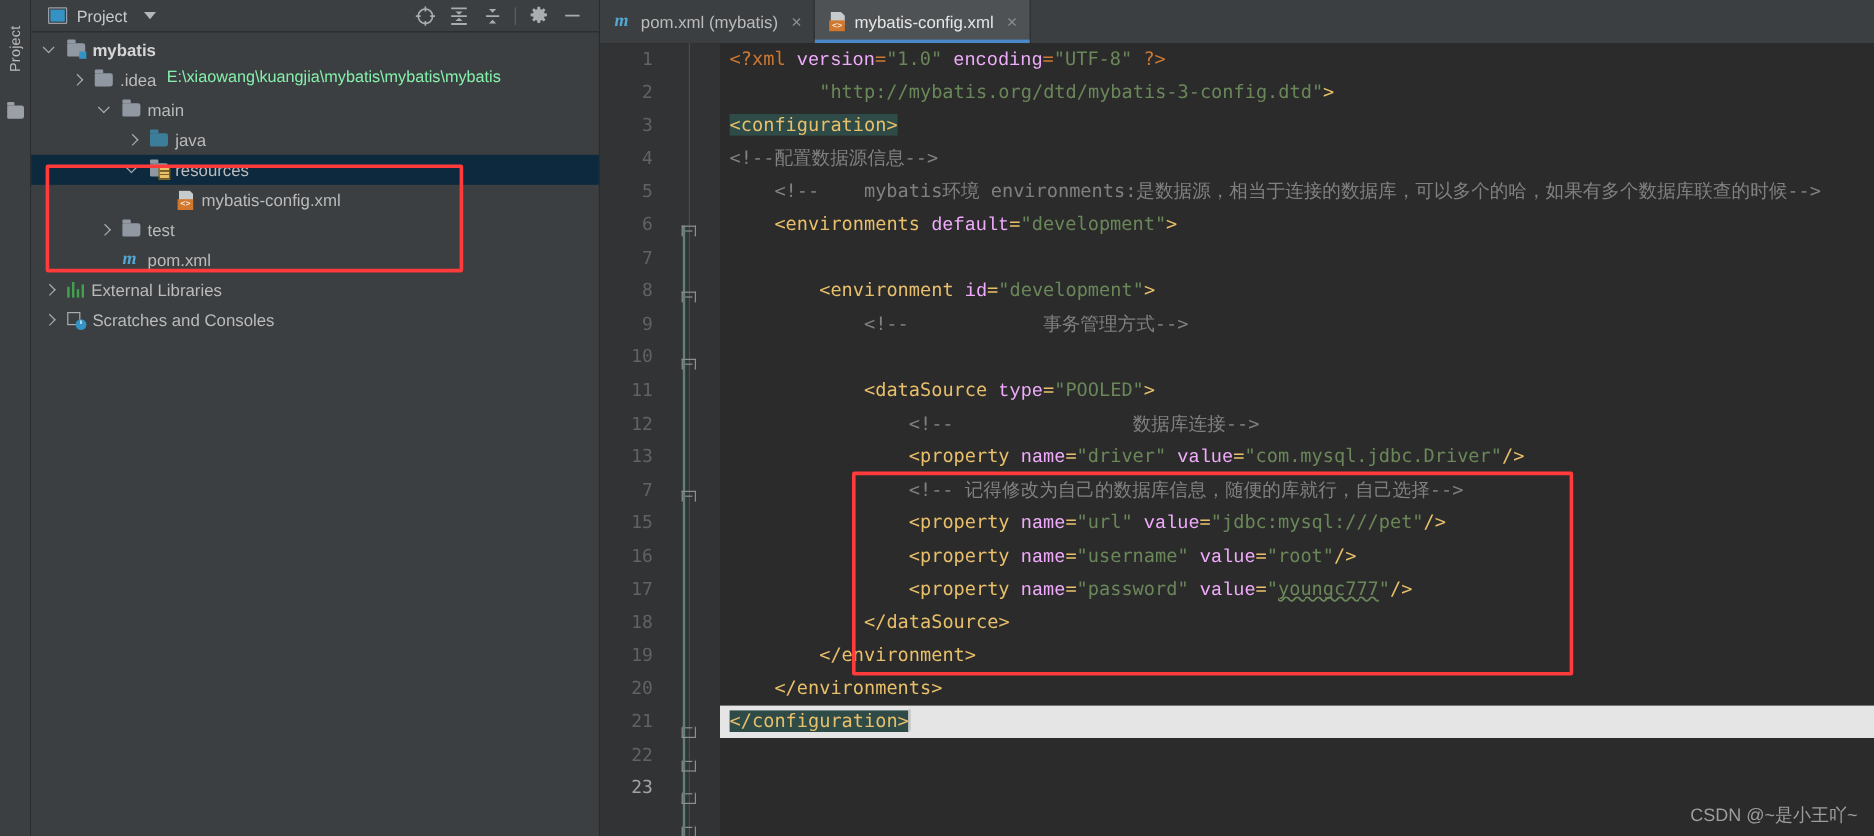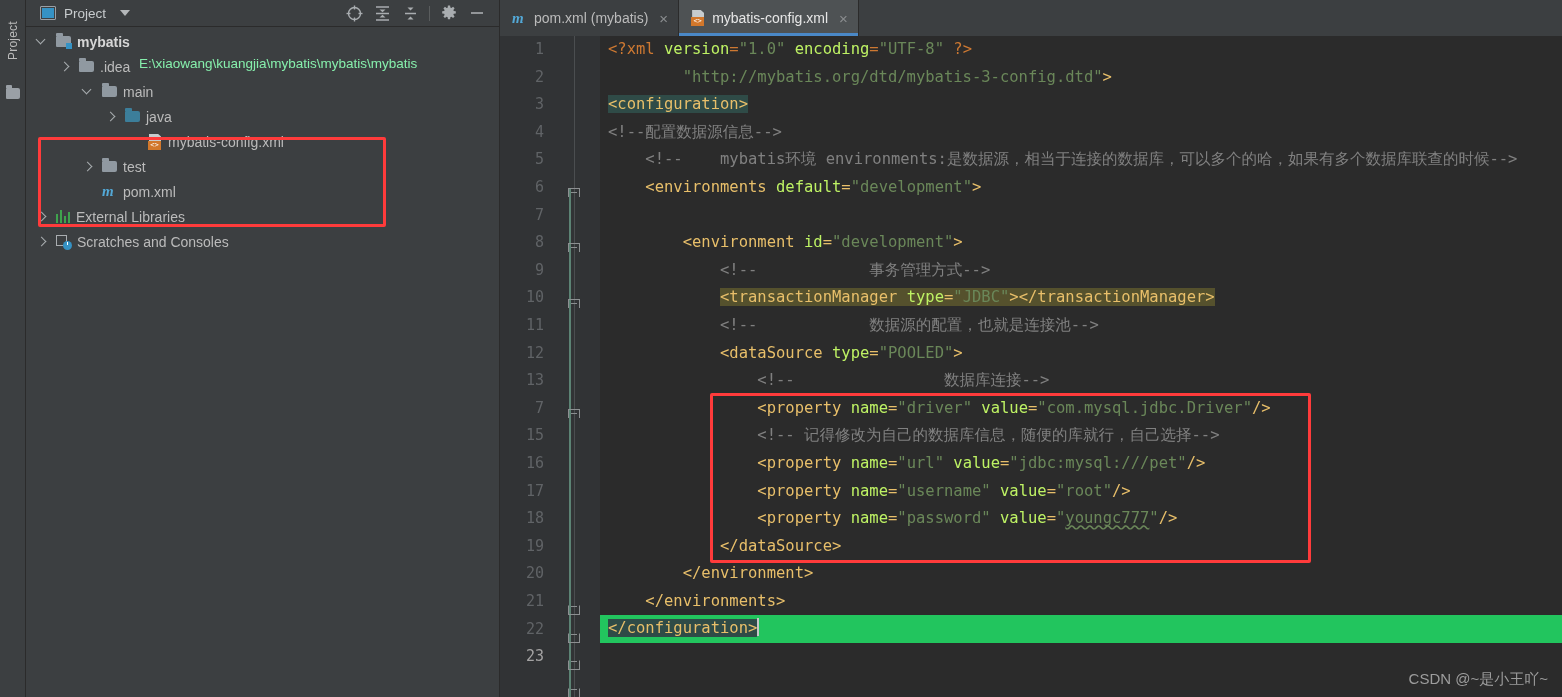--- a/index.html
+++ b/index.html
@@ -187,24 +187,24 @@
 
   #code {
     flex:1; position:relative; overflow:hidden;
     font-family:"DejaVu Sans Mono", monospace; font-size:15.5px;
     padding-top:0px;
   }
   .cline {
     position:relative; height:27.6px; line-height:27.6px; white-space:pre;
     padding-left:8px; color:#A9B7C6;
   }
-  .cline.curline { background:#22c55e; }
+  .cline.curline { background:#e5e5e5; }
   .hl-tag  { color:#E8BF6A; }   
   .hl-br   { color:#E8BF6A; }   
-  .hl-attr { color:#bef264; }   
+  .hl-attr { color:#f0abfc;font-family:Liberation Mono, monospace; }   
   .hl-val  { color:#6A8759; }   
   .hl-com  { color:#808080; }   
   .hl-pi   { color:#CC7832; }   
   .hl-txt  { color:#A9B7C6; }
   .hl-dtdval { color:#6A8759; }
   .mark-tag { background:#2F4B47; }
   .mark-olive { background:#55512D; }
   .squig {
     text-decoration: underline wavy #6A8759;
     text-decoration-skip-ink: none;
@@ -306,20 +306,29 @@
           <span class="label">main</span>
         </div>
         <div class="row">
           <div style="flex: 0 0 79px;"></div>
           <div class="arrow right"></div>
           <div style="flex: 0 0 8px;"></div>
           <div class="ficon">
             <div class="fold blue"></div>
           </div>
           <span class="label">java</span>
+        </div>
+        <div class="row selected">
+          <div style="flex: 0 0 79px;"></div>
+          <div class="arrow down"></div>
+          <div style="flex: 0 0 8px;"></div>
+          <div class="ficon">
+            <div class="fold res"></div>
+          </div>
+          <span class="label">resources</span>
         </div>
         <div class="row">
           <div style="flex: 0 0 102px;"></div>
           <div class="arrow none"></div>
           <div style="flex: 0 0 8px;"></div>
           <div class="ficon">
             <div class="xmlicon">
               <div class="pg"></div>
               <div class="bdg">&lt;&gt;</div>
             </div>
@@ -481,23 +490,22 @@
         <div class="cline"><span class="hl-com">    &lt;!--    mybatis环境 environments:是数据源，相当于连接的数据库，可以多个的哈，如果有多个数据库联查的时候--&gt;</span></div>
 
         <div class="cline"><span class="hl-txt">    </span><span class="hl-br">&lt;</span><span class="hl-tag">environments</span><span class="hl-attr"> default</span><span class="hl-br">=</span><span class="hl-val">"development"</span><span class="hl-br">&gt;</span></div>
 
         <div class="cline"> </div>
 
         <div class="cline"><span class="hl-txt">        </span><span class="hl-br">&lt;</span><span class="hl-tag">environment</span><span class="hl-attr"> id</span><span class="hl-br">=</span><span class="hl-val">"development"</span><span class="hl-br">&gt;</span></div>
 
         <div class="cline"><span class="hl-com">            &lt;!--            事务管理方式--&gt;</span></div>
 
-        <div class="cline"><span class="hl-txt">            </span><span class="mark-olive"><span class="hl-br">&lt;</span><span class="hl-tag">transactionManager</span><span class="hl-attr"> type</span><span class="hl-br">=</span><span class="hl-val">"JDBC"</span><span class="hl-br">&gt;&lt;/</span><span class="hl-tag">transactionManager</span><span class="hl-br">&gt;</span></span></div>
-
-        <div class="cline"><span class="hl-com">            &lt;!--            数据源的配置，也就是连接池--&gt;</span></div>
+        <div class="cline"><span class="hl-txt">            </span></div>
+
 
         <div class="cline"><span class="hl-txt">            </span><span class="hl-br">&lt;</span><span class="hl-tag">dataSource</span><span class="hl-attr"> type</span><span class="hl-br">=</span><span class="hl-val">"POOLED"</span><span class="hl-br">&gt;</span></div>
 
         <div class="cline"><span class="hl-com">                &lt;!--                数据库连接--&gt;</span></div>
 
         <div class="cline"><span class="hl-txt">                </span><span class="hl-br">&lt;</span><span class="hl-tag">property</span><span class="hl-attr"> name</span><span class="hl-br">=</span><span class="hl-val">"driver"</span><span class="hl-attr"> value</span><span class="hl-br">=</span><span class="hl-val">"com.mysql.jdbc.Driver"</span><span class="hl-br">/&gt;</span></div>
 
         <div class="cline"><span class="hl-com">                &lt;!-- 记得修改为自己的数据库信息，随便的库就行，自己选择--&gt;</span></div>
 
         <div class="cline"><span class="hl-txt">                </span><span class="hl-br">&lt;</span><span class="hl-tag">property</span><span class="hl-attr"> name</span><span class="hl-br">=</span><span class="hl-val">"url"</span><span class="hl-attr"> value</span><span class="hl-br">=</span><span class="hl-val">"jdbc:mysql:///pet"</span><span class="hl-br">/&gt;</span></div>

